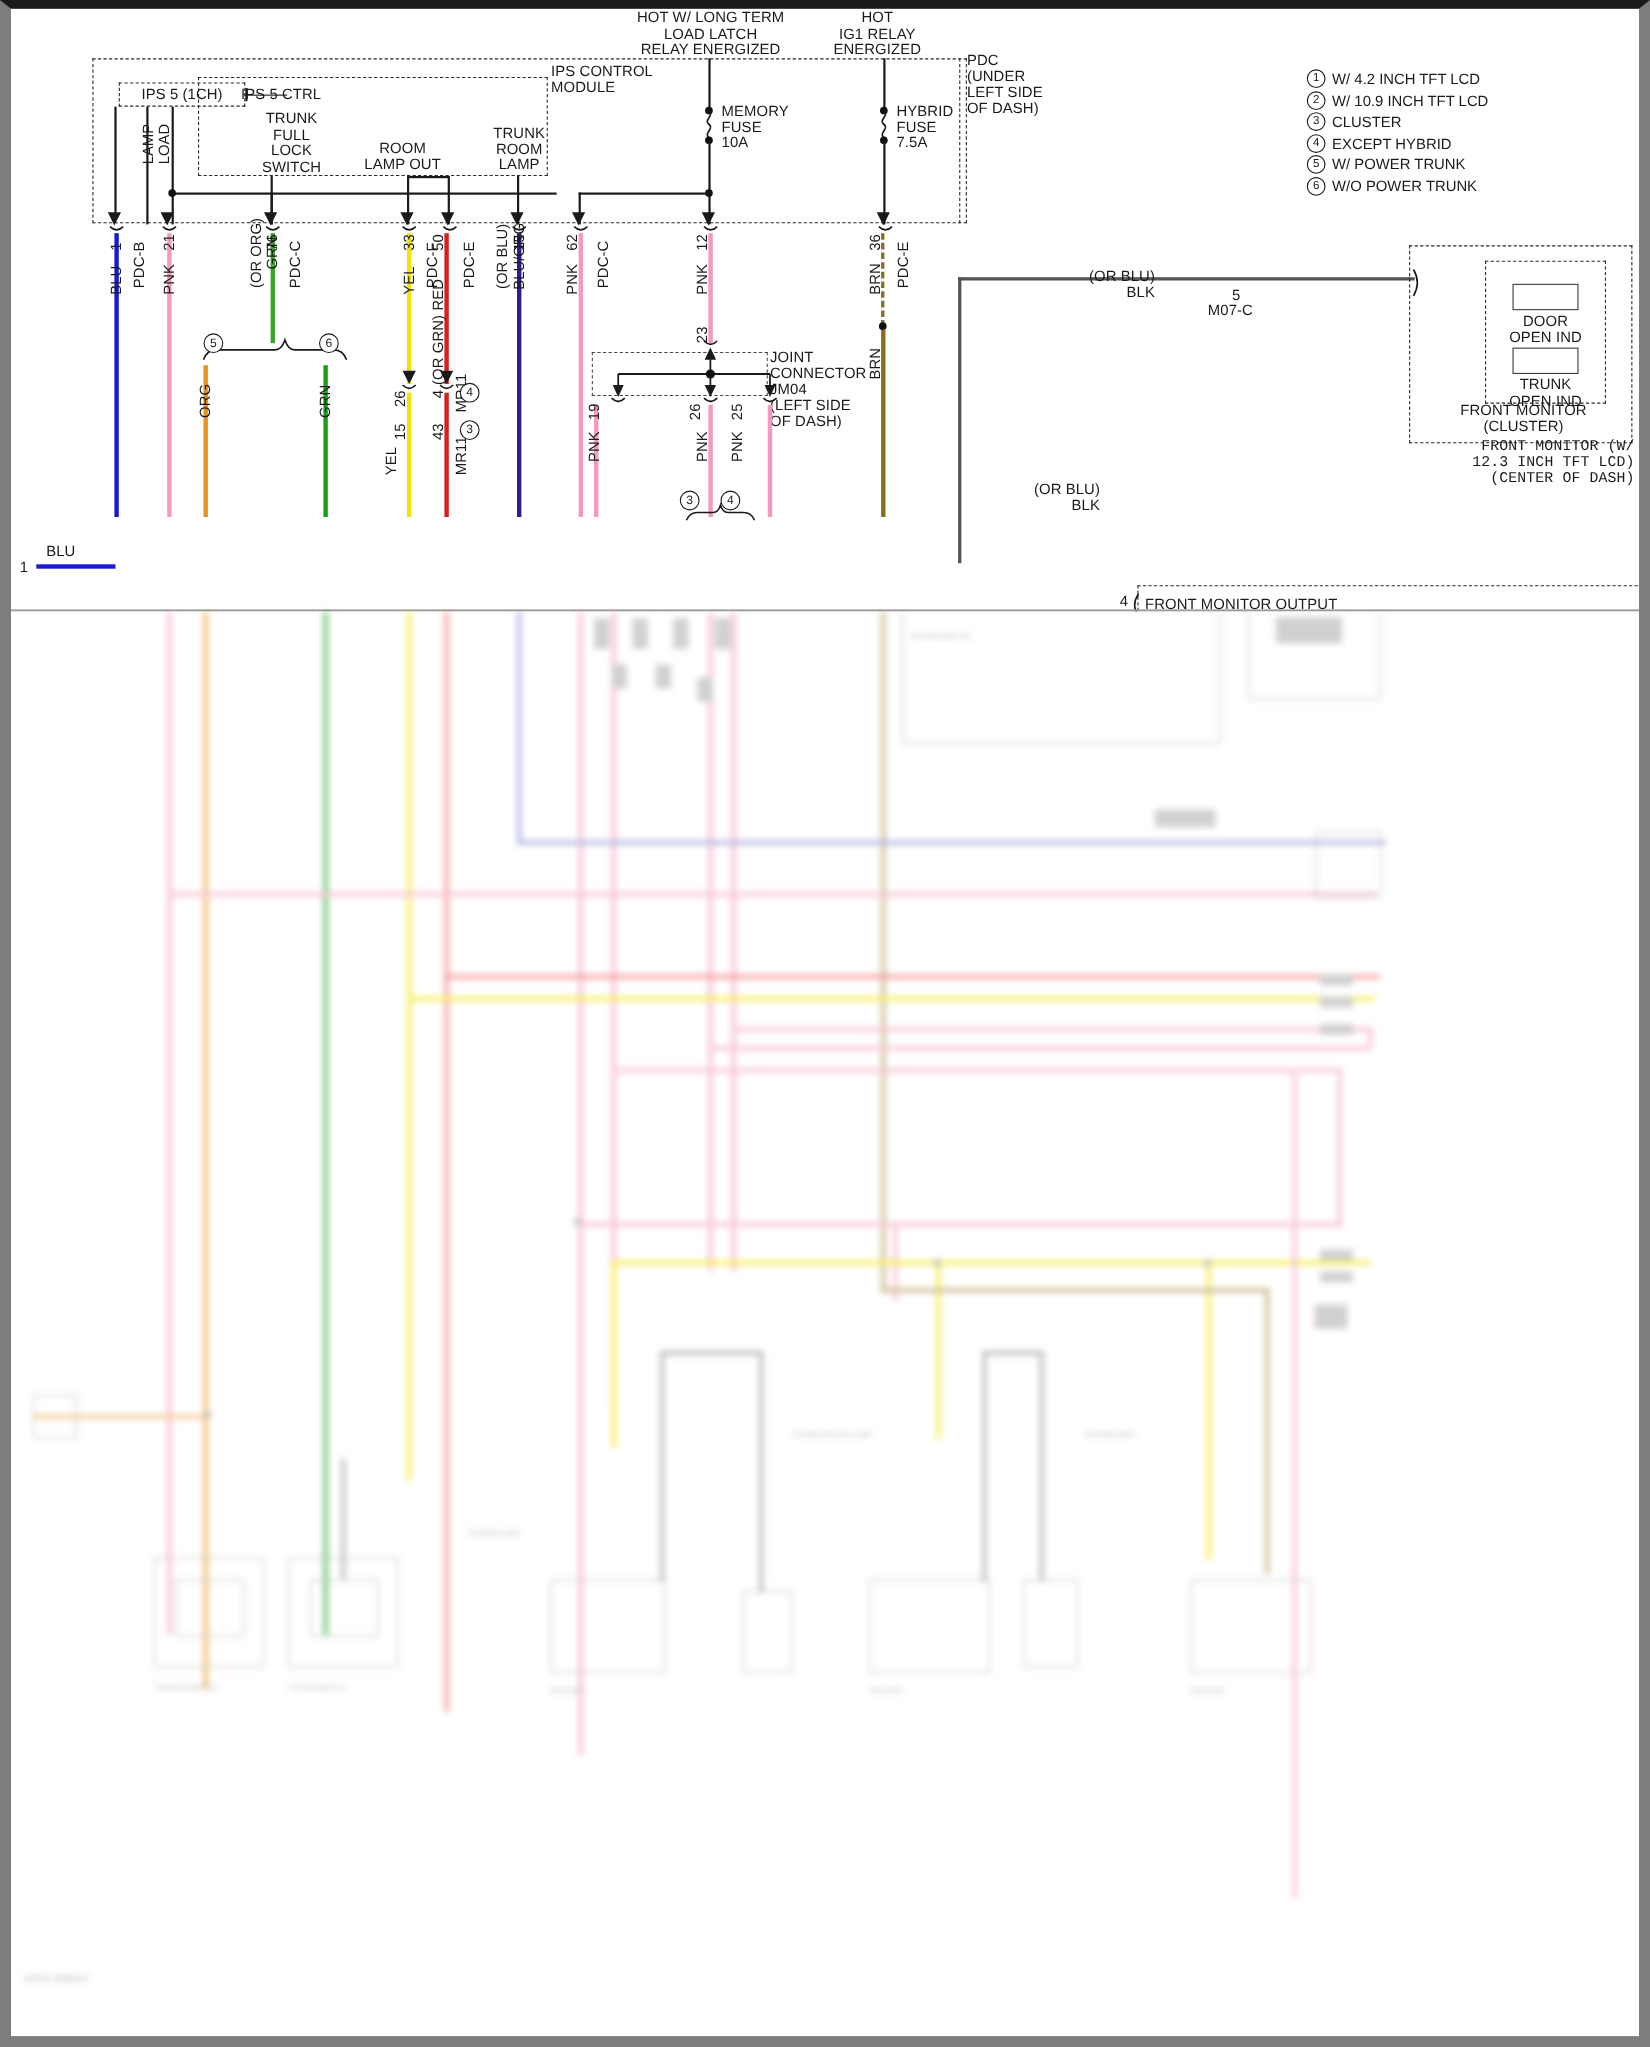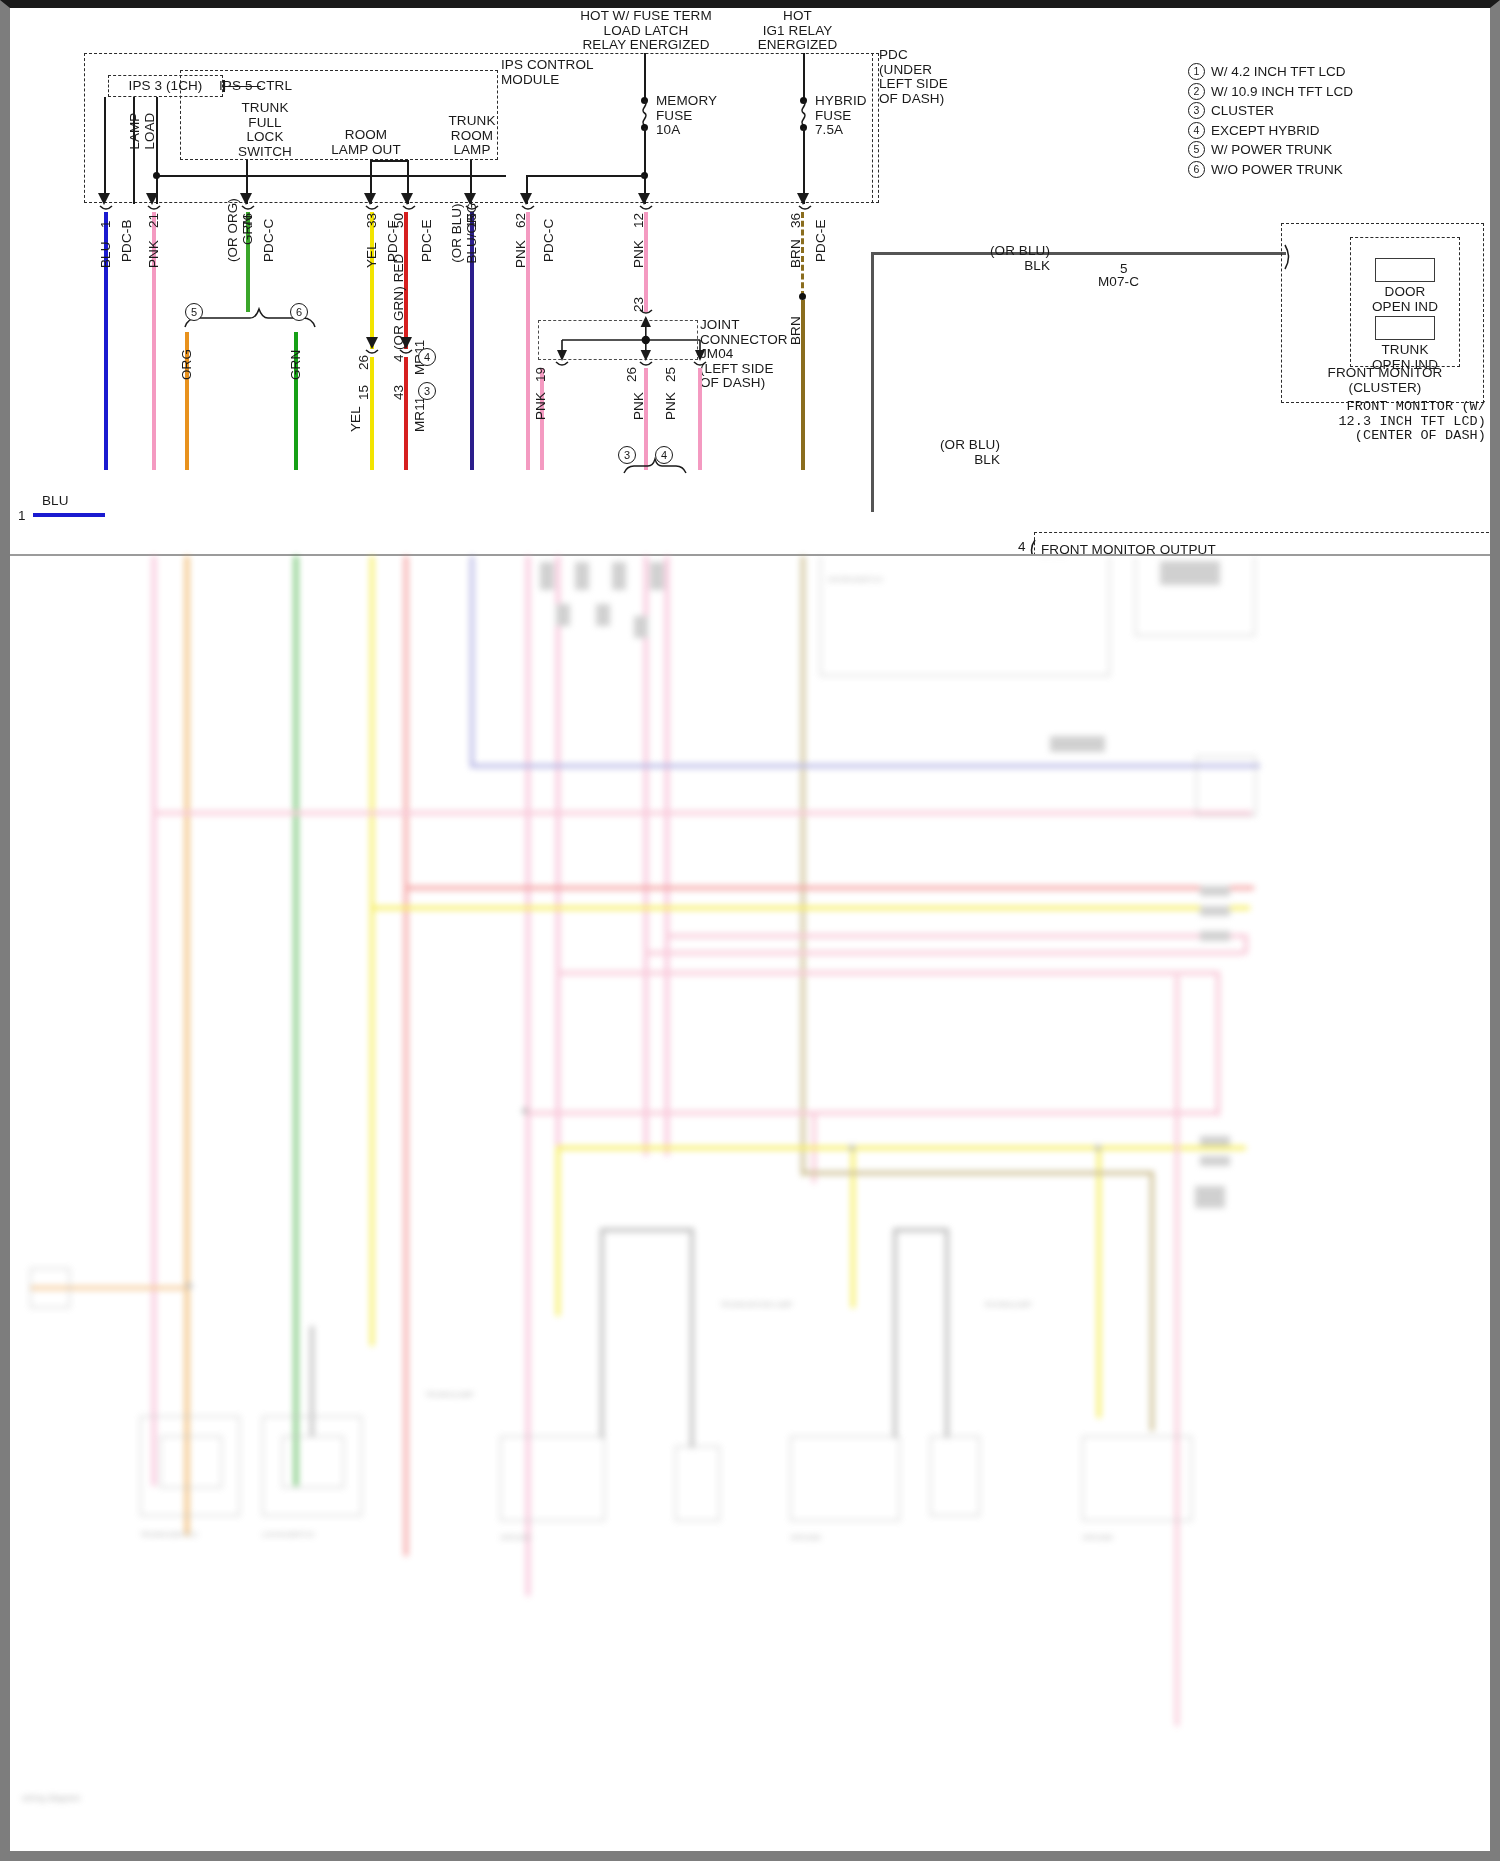--- a/index.html
+++ b/index.html
@@ -65,21 +65,21 @@
 LEFT SIDE
 OF DASH)</div>
 
     <div class="dashbox" style="left:872px;top:53px;width:0;height:150px;border-left:1.7px dashed #2b2b2b;border-top:0;border-right:0;border-bottom:0;"></div>
 
     <div class="dashbox" style="left:180px;top:70px;width:318px;height:90px;"></div>
     <div class="lbl" style="left: 501px; top: 58px; width: 140px; white-space: pre;">IPS CONTROL
 MODULE</div>
 
     <div class="dashbox" style="left:108px;top:75px;width:115px;height:22px;"></div>
-    <div class="lbl c" style="left:108px;top:79px;width:115px;">IPS 3 (1CH)</div>
+    <div class="lbl c" style="left:108px;top:79px;width:115px;">IPS 5 (1CH)</div>
 
     <div class="sline" style="left:223px;top:85.5px;width:38px;height:1.6px;"></div>
     <div class="sline" style="left:223px;top:80px;width:1.6px;height:12px;"></div>
     <div class="lbl" style="left:219px;top:79px;width:90px;">IPS 5 CTRL</div>
 
     <div class="vlbl2" style="left: 128px; top: 166px; width: 70px; white-space: pre;">LAMP
 LOAD</div>
     <div class="lbl" style="left: 225px; top: 101px; width: 80px; text-align: center; white-space: pre;">TRUNK
 FULL
 LOCK
@@ -96,21 +96,21 @@
     <div class="sline" style="left:133px;top:97px;width:1.6px;height:107px;"></div>
 
     <div class="sline" style="left:246px;top:160px;width:1.6px;height:44px;"></div>
     <div class="sline" style="left:370px;top:160px;width:1.6px;height:44px;"></div>
     <div class="sline" style="left:370px;top:160px;width:38px;height:1.6px;"></div>
     <div class="sline" style="left:407px;top:160px;width:1.6px;height:44px;"></div>
     <div class="sline" style="left:470px;top:160px;width:1.6px;height:44px;"></div>
 
     <div class="sline" style="left:246px;top:175px;width:1.6px;height:29px;"></div>
 
-    <div class="lbl c" style="left: 556px; top: 9px; width: 180px; white-space: pre;">HOT W/ FUSE TERM
+    <div class="lbl c" style="left: 556px; top: 9px; width: 180px; white-space: pre;">HOT W/ LONG TERM
 LOAD LATCH
 RELAY ENERGIZED</div>
     <div class="lbl c" style="left: 735px; top: 9px; width: 125px; white-space: pre;">HOT
 IG1 RELAY
 ENERGIZED</div>
 
     <div class="sline" style="left:644px;top:53px;width:1.6px;height:45px;"></div>
     <div class="dot" style="left:641.3px;top:97px;"></div>
     <svg style="position:absolute;left:638px;top:100px;" width="16" height="26" viewBox="0 0 16 26">
       <path d="M6.5 1 C 12 5, 1 9, 6.5 13 C 12 17, 1 21, 6.5 25" stroke="#1a1a1a" stroke-width="1.6" fill="none"></path>

